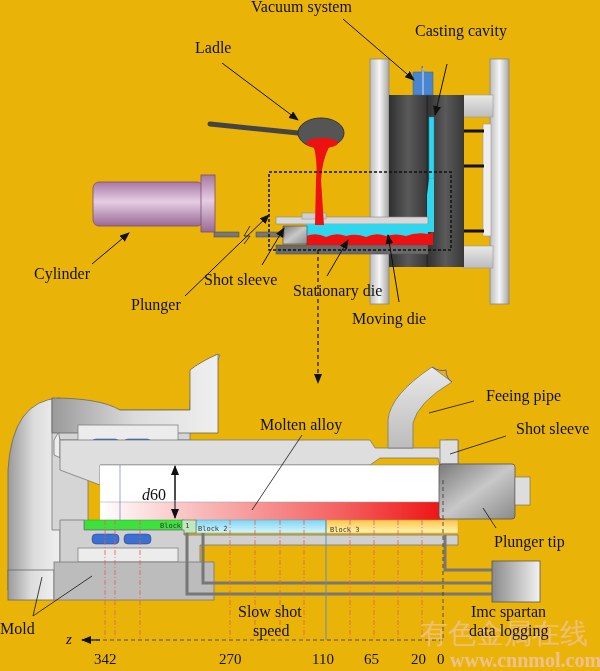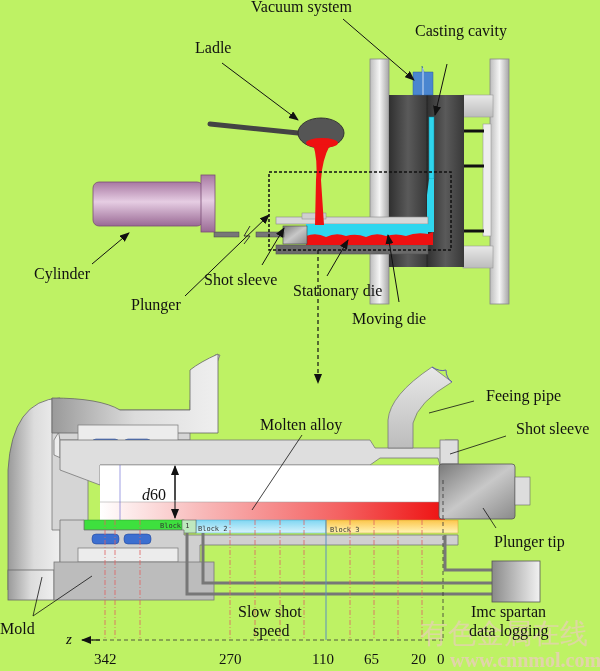--- a/index.html
+++ b/index.html
@@ -1,16 +1,16 @@
 <!DOCTYPE html>
 <html><head>
 <meta charset="utf-8">
 <style>
   html, body { margin: 0; padding: 0; background: #ffffff; }
-  #stage { position: relative; width: 600px; height: 671px; overflow: hidden; background: #bef264; }
+  #stage { position: relative; width: 600px; height: 671px; overflow: hidden; background: #eab308; }
   #stage svg { position: absolute; left: 0; top: 0; }
   .lbl { font-family: "Liberation Serif", serif; font-size: 16px; fill: #111; }
   .lbl-sm { font-family: "Liberation Serif", serif; font-size: 15px; fill: #111; }
   .blk { font-family: "DejaVu Sans Mono", monospace; font-size: 7px; fill: #333; }
   .wm { font-family: "Liberation Serif", serif; font-size: 28px; fill: #f0c8c8; opacity: 0.6; }
   .wm2 { font-family: "Liberation Serif", serif; font-size: 20px; fill: #f0c8c8; opacity: 0.7; font-weight: bold; }
 </style>
 </head>
 <body>
 

